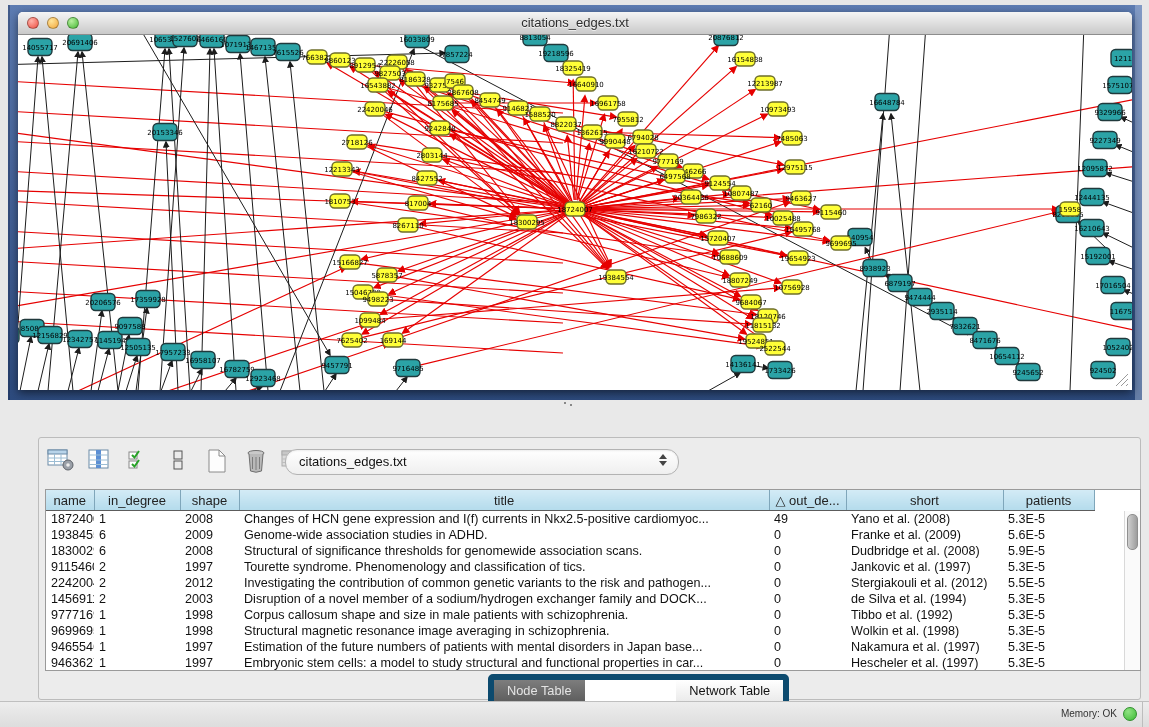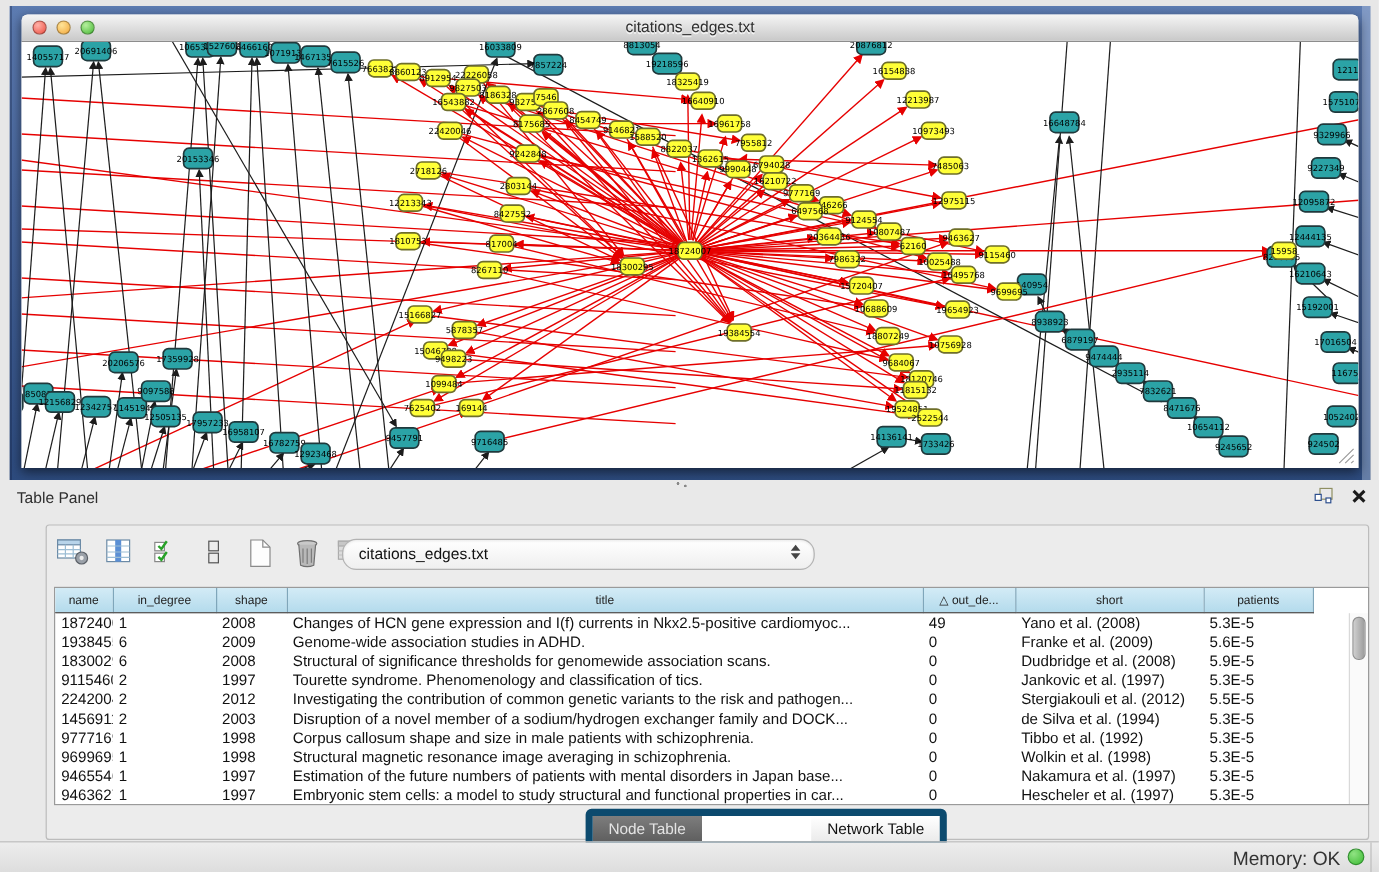--- a/index.html
+++ b/index.html
@@ -40,38 +40,38 @@
     background:linear-gradient(#ffffff,#efefef);border:1px solid #b3b3b3;
     box-shadow:inset 0 1px 2px rgba(0,0,0,.08);}
   .combo-val{position:absolute;left:13px;top:4px;font-size:13px;color:#111;}
   .combo-arrows{position:absolute;right:11px;top:4px;display:flex;flex-direction:column;gap:2px;}
   .arr-up{width:0;height:0;border-left:4px solid transparent;border-right:4px solid transparent;border-bottom:5px solid #444;}
   .arr-dn{width:0;height:0;border-left:4px solid transparent;border-right:4px solid transparent;border-top:5px solid #444;}
 
   .viewport{position:absolute;left:6px;top:51px;width:1096px;height:182px;background:#fff;
     border:1px solid #9a9a9a;box-sizing:border-box;overflow:hidden;}
   table.tp{border-collapse:collapse;table-layout:fixed;width:1048px;}
-  table.tp th{height:20px;font-weight:normal;font-size:10px;color:#222;text-align:center;
+  table.tp th{height:20px;font-weight:normal;font-size:13px;color:#222;text-align:center;
     background:linear-gradient(#d3ebf6,#b4dbec);border-right:1px solid #7fa6ba;border-bottom:1px solid #5c5c5c;
     overflow:hidden;white-space:nowrap;padding:0 2px;}
   table.tp td{height:16px;font-size:12.6px;color:#111;padding:0 5px;white-space:nowrap;overflow:hidden;}
   .vscroll{position:absolute;right:0;top:21px;bottom:0;width:15px;background:#fafafa;border-left:1px solid #d9d9d9;}
   .vthumb{position:absolute;left:2px;top:3px;width:9px;height:34px;border-radius:5px;
     background:linear-gradient(90deg,#cfcfcf,#9d9d9d);border:1px solid #8f8f8f;}
 
   .tabs{position:absolute;left:449px;top:236px;display:flex;height:21px;
     border:6px solid #0c4a6e;border-radius:5px;overflow:hidden;background:#fff;}
   .tab{font-size:12.8px;padding:0 13px;line-height:21px;background:linear-gradient(#ffffff,#ebebeb);
     color:#111;border:none;cursor:default;}
   .tab.sel{background:linear-gradient(#7d7d7d,#5f5f5f);color:#e4e4e4;}
   .tab.mid{border-left:1px solid #bdbdbd;border-right:1px solid #9f9f9f;margin-top:44px;}
 
   .statusbar{position:absolute;left:0;bottom:0;width:1149px;height:26px;
     background:linear-gradient(#ededed,#dddddd);border-top:1px solid #bfbfbf;box-sizing:border-box;}
-  .mem{position:absolute;right:32px;top:6px;font-size:16px;color:#333;}
+  .mem{position:absolute;right:32px;top:6px;font-size:10px;color:#333;}
   .mem-dot{position:absolute;right:12px;top:5px;width:14px;height:14px;border-radius:50%;
     background:radial-gradient(circle at 35% 30%,#90e383,#3dbb34);border:1px solid #2f8f2c;box-sizing:border-box;}
   .sb-line{position:absolute;right:6px;top:0;bottom:0;width:1px;background:#bdbdbd;}
 </style>
 </head>
 <body>
 
 <div class="net-area">
   <div class="frame">
     <div class="titlebar">
@@ -527,33 +527,20 @@
         </svg>
       <svg class="grip" width="20" height="20">
         <path d="M6 18 L18 6 M11 18 L18 11 M16 18 L18 16" stroke="#9a9a9a" fill="none"></path>
       </svg>
     </div>
   </div>
 </div>
 
 <div class="table-panel">
   <div class="splitter"></div>
-  <div class="panel-titlebar">
-    <span class="panel-title">Table Panel</span>
-    <span class="pt-icons">
-      <svg width="17" height="15">
-        <rect x="5" y="1" width="10" height="9" fill="none" stroke="#8f8f62"></rect>
-        <rect x="1" y="6" width="5" height="5" fill="#fff" stroke="#2d4f8e"></rect>
-        <rect x="10" y="9" width="4" height="4" fill="#fff" stroke="#2d4f8e"></rect>
-      </svg>
-      <svg width="13" height="13">
-        <path d="M2 2 L11 11 M11 2 L2 11" stroke="#1b1b1b" stroke-width="2.6"></path>
-      </svg>
-    </span>
-  </div>
 
   <div class="panel-body">
     <div class="toolbar">
       <button class="tbtn">
         <svg width="28" height="24">
           <rect x="1" y="2" width="19" height="15" fill="#fff" stroke="#6b8aa6"></rect>
           <rect x="1" y="2" width="19" height="4" fill="#b8d4ea" stroke="#6b8aa6"></rect>
           <path d="M1 10h19 M1 13.5h19 M7.5 6v11 M14 6v11" stroke="#9cbdd4" fill="none"></path>
           <circle cx="21" cy="17" r="5" fill="#9aa0a8" stroke="#5c6168"></circle>
           <circle cx="21" cy="17" r="1.8" fill="#ececec"></circle>

